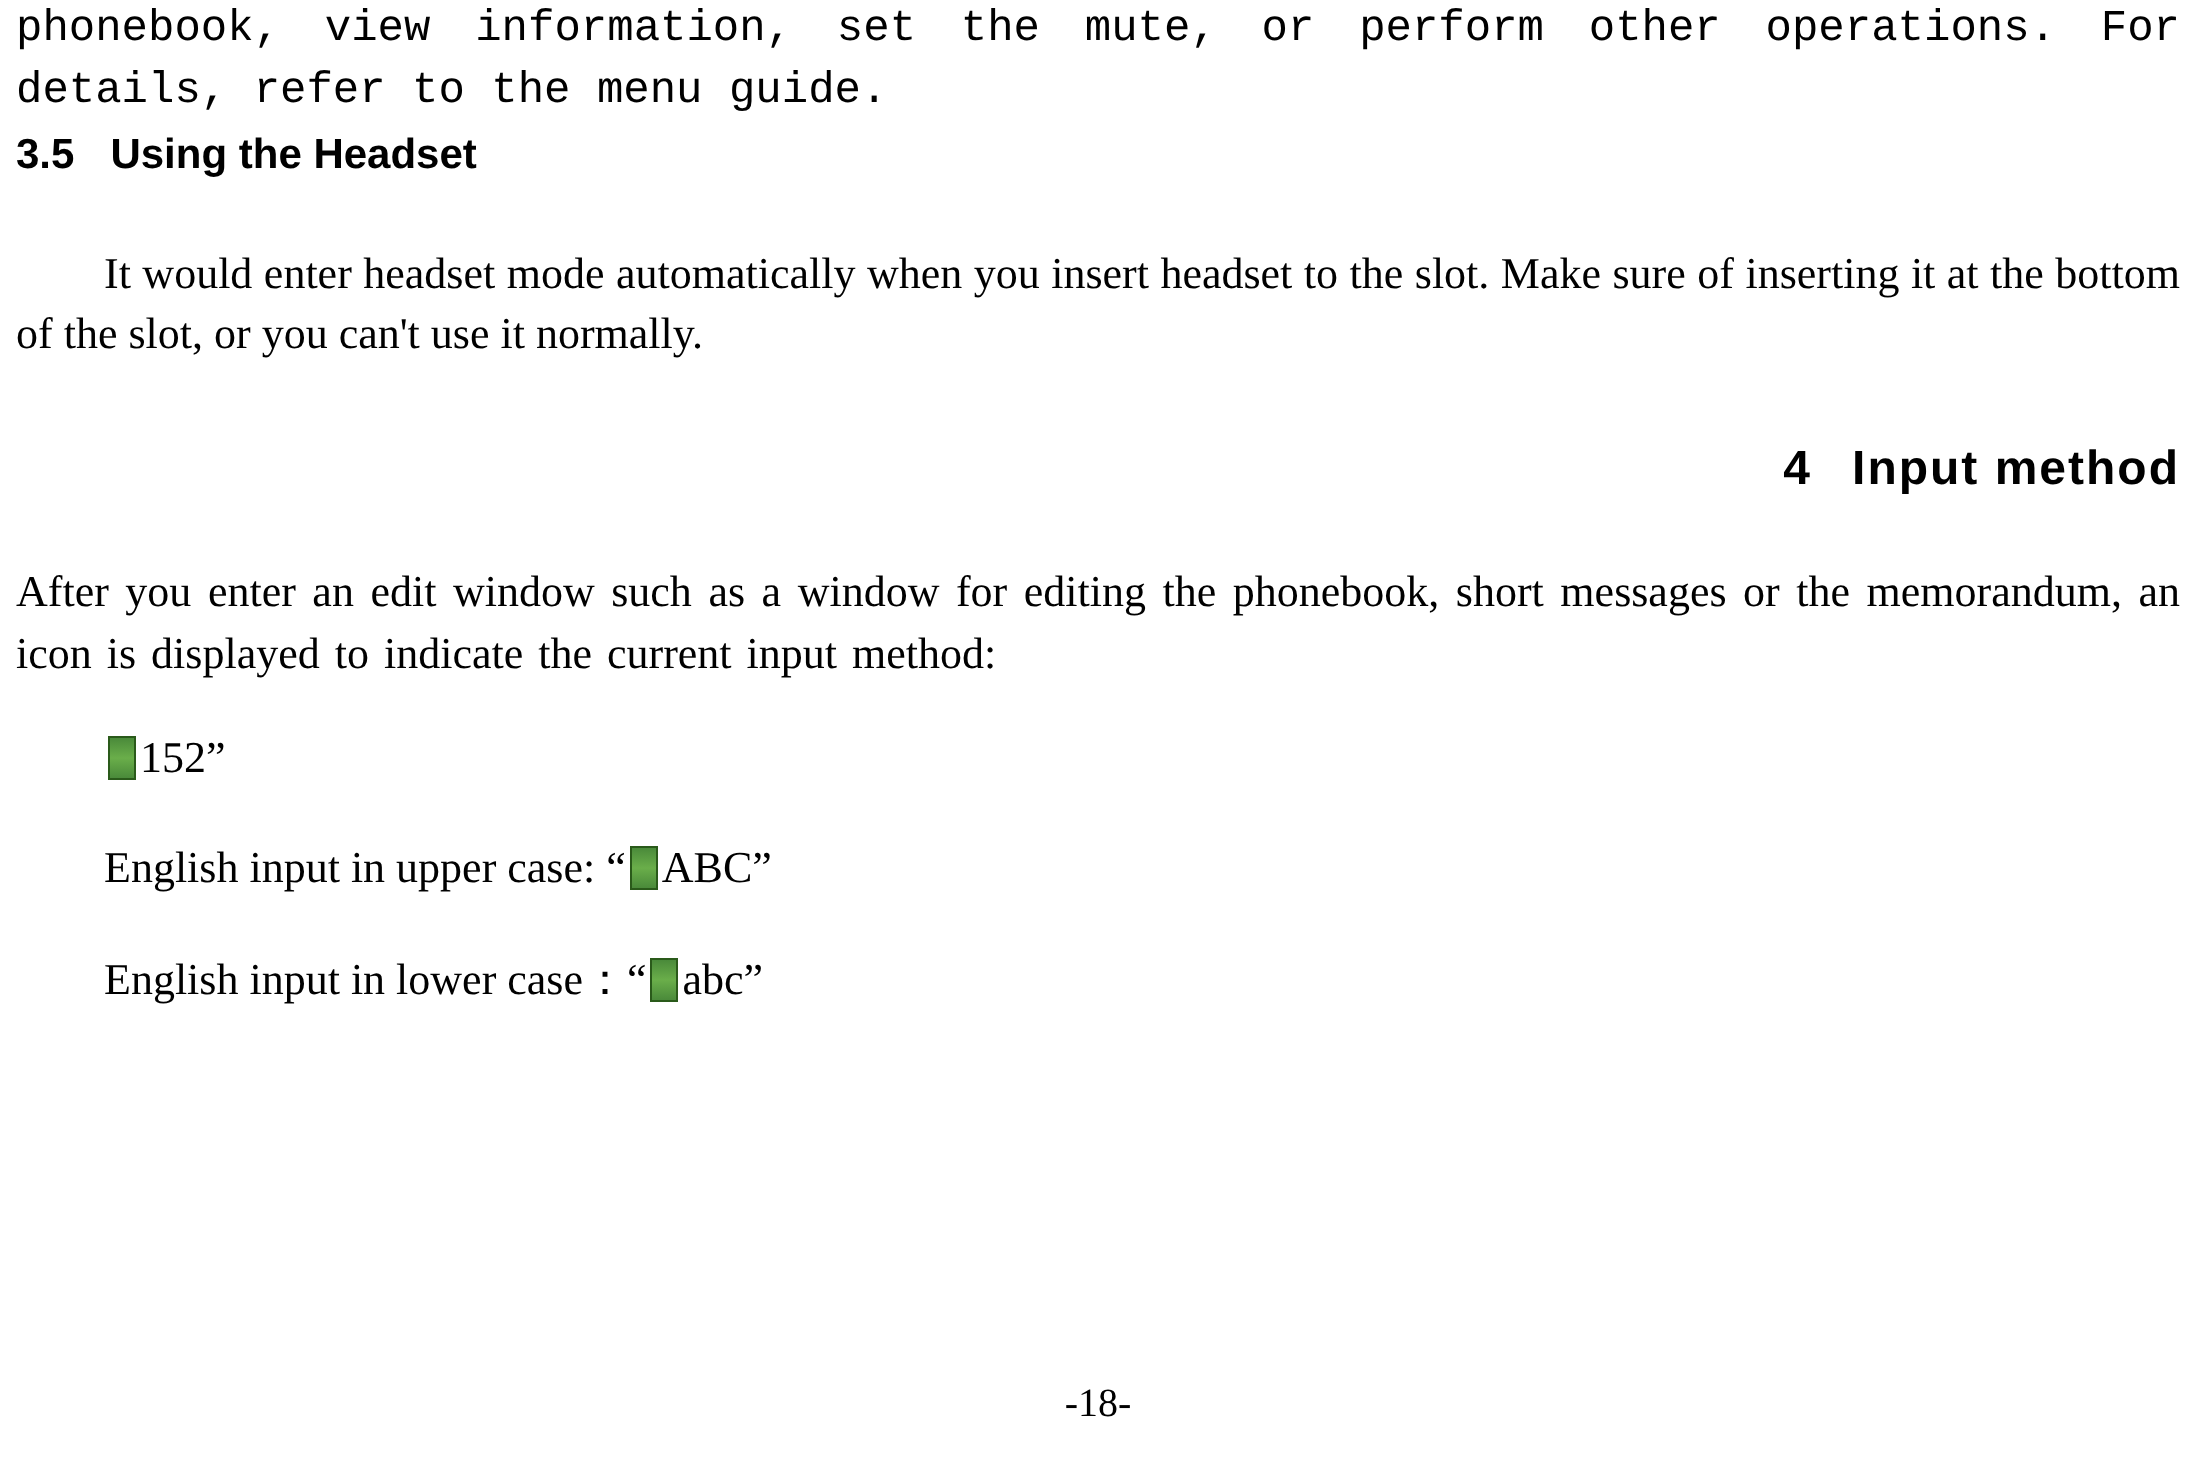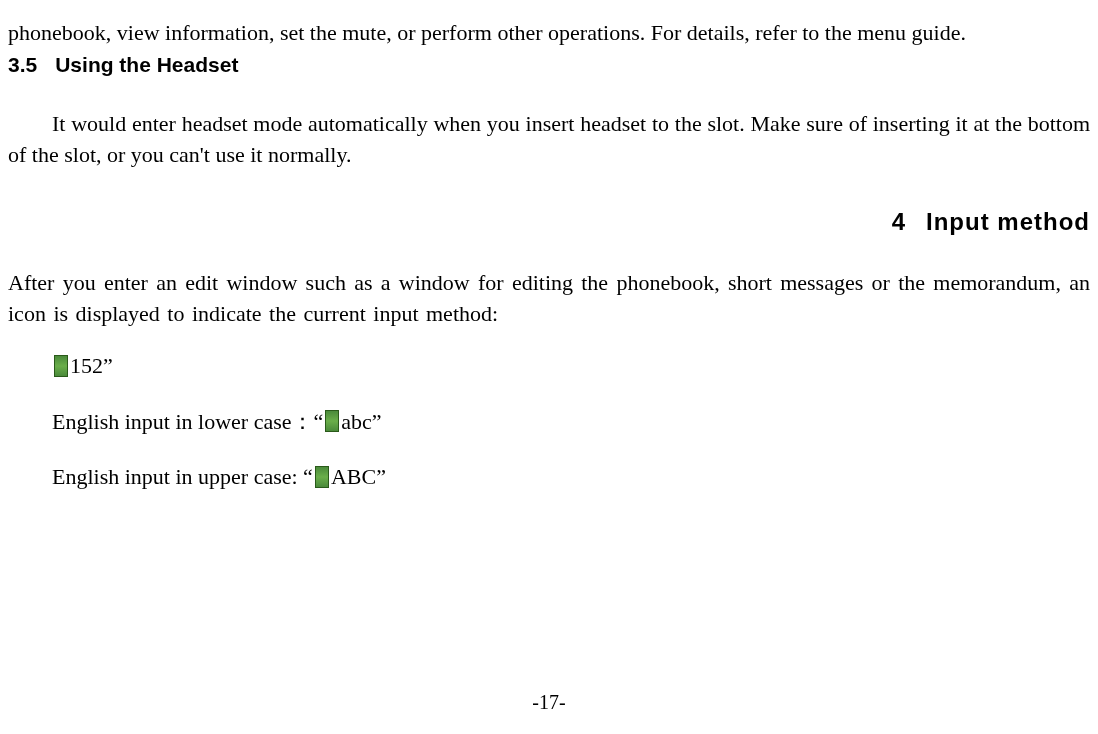--- a/index.html
+++ b/index.html
@@ -16,21 +16,22 @@
     .page {
       padding: 0 8px;
     }
     .para {
       text-align: justify;
       line-height: 1.4;
       margin-bottom: 4px;
       margin-top: 32px;
     }
     .para-intro {
-      margin-top: 18px;
+      margin-top: 0;
+      font-family: Liberation Mono, monospace;
     }
     .section-heading {
       font-family: Arial, Helvetica, sans-serif;
       font-weight: bold;
       font-size: 21px;
       margin: 2px 0 8px 0;
     }
     .section-heading .num {
       display: inline-block;
       margin-right: 18px;
@@ -97,25 +98,25 @@
 
 
   <p class="para justify-wide">After you enter an edit window such as a window for editing the phonebook, short messages or the memorandum, an icon is displayed to indicate the current input method:</p>
 
   <div class="icon-line">
     <span class="icon-placeholder"></span>
     <span>152”</span>
   </div>
 
   <div class="icon-line">
+    <span>English input in upper case: “</span>
+    <span class="icon-placeholder"></span>
+    <span> ABC”</span>
+  </div>
+
+  <div class="icon-line">
     <span>English input in lower case：“</span>
     <span class="icon-placeholder"></span>
     <span> abc”</span>
   </div>
-
-  <div class="icon-line">
-    <span>English input in upper case: “</span>
-    <span class="icon-placeholder"></span>
-    <span> ABC”</span>
-  </div>
 </div>
 
-<div class="footer">-17-</div>
+<div class="footer">-18-</div>
 
 </body></html>

